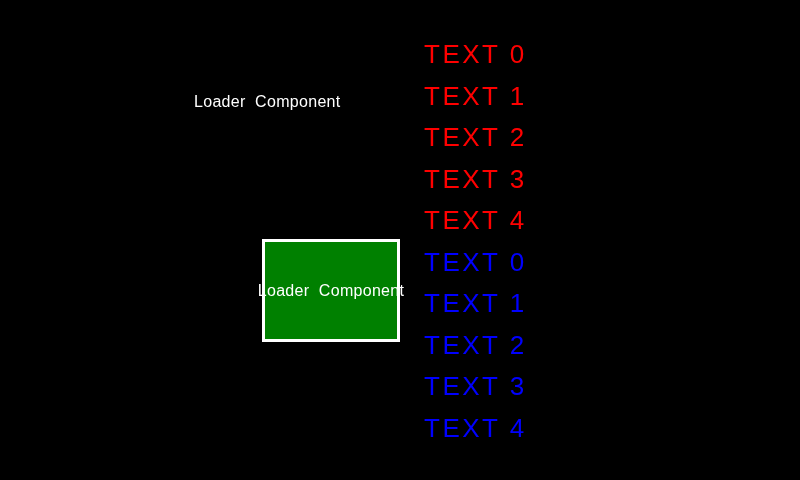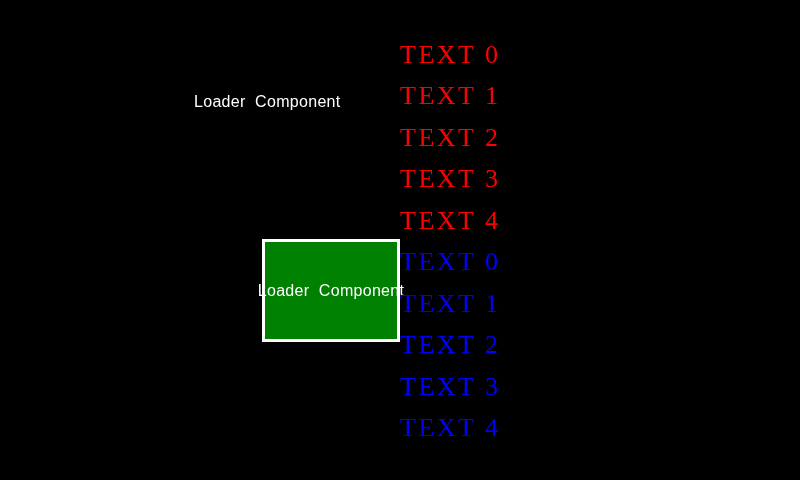--- a/index.html
+++ b/index.html
@@ -46,24 +46,25 @@
   }
   
   .text-list {
     position: absolute;
     left: 400px; top: 34px;
   }
   .text-row {
     height: 41.5px;
     display: flex;
     align-items: center;
-    font-family: Liberation Serif, serif;
+    font-family: Liberation Sans, sans-serif;
     font-size: 26px;
     letter-spacing: 2.5px;
     white-space: pre;
+    margin-left: 24px;
   }
   .text-row.red  { color: #ff0000; }
   .text-row.blue { color: #0000ff; }
 </style>
 </head>
 <body>
 
 <div class="screen">
 
   <div class="standalone-label">Loader  Component</div>

